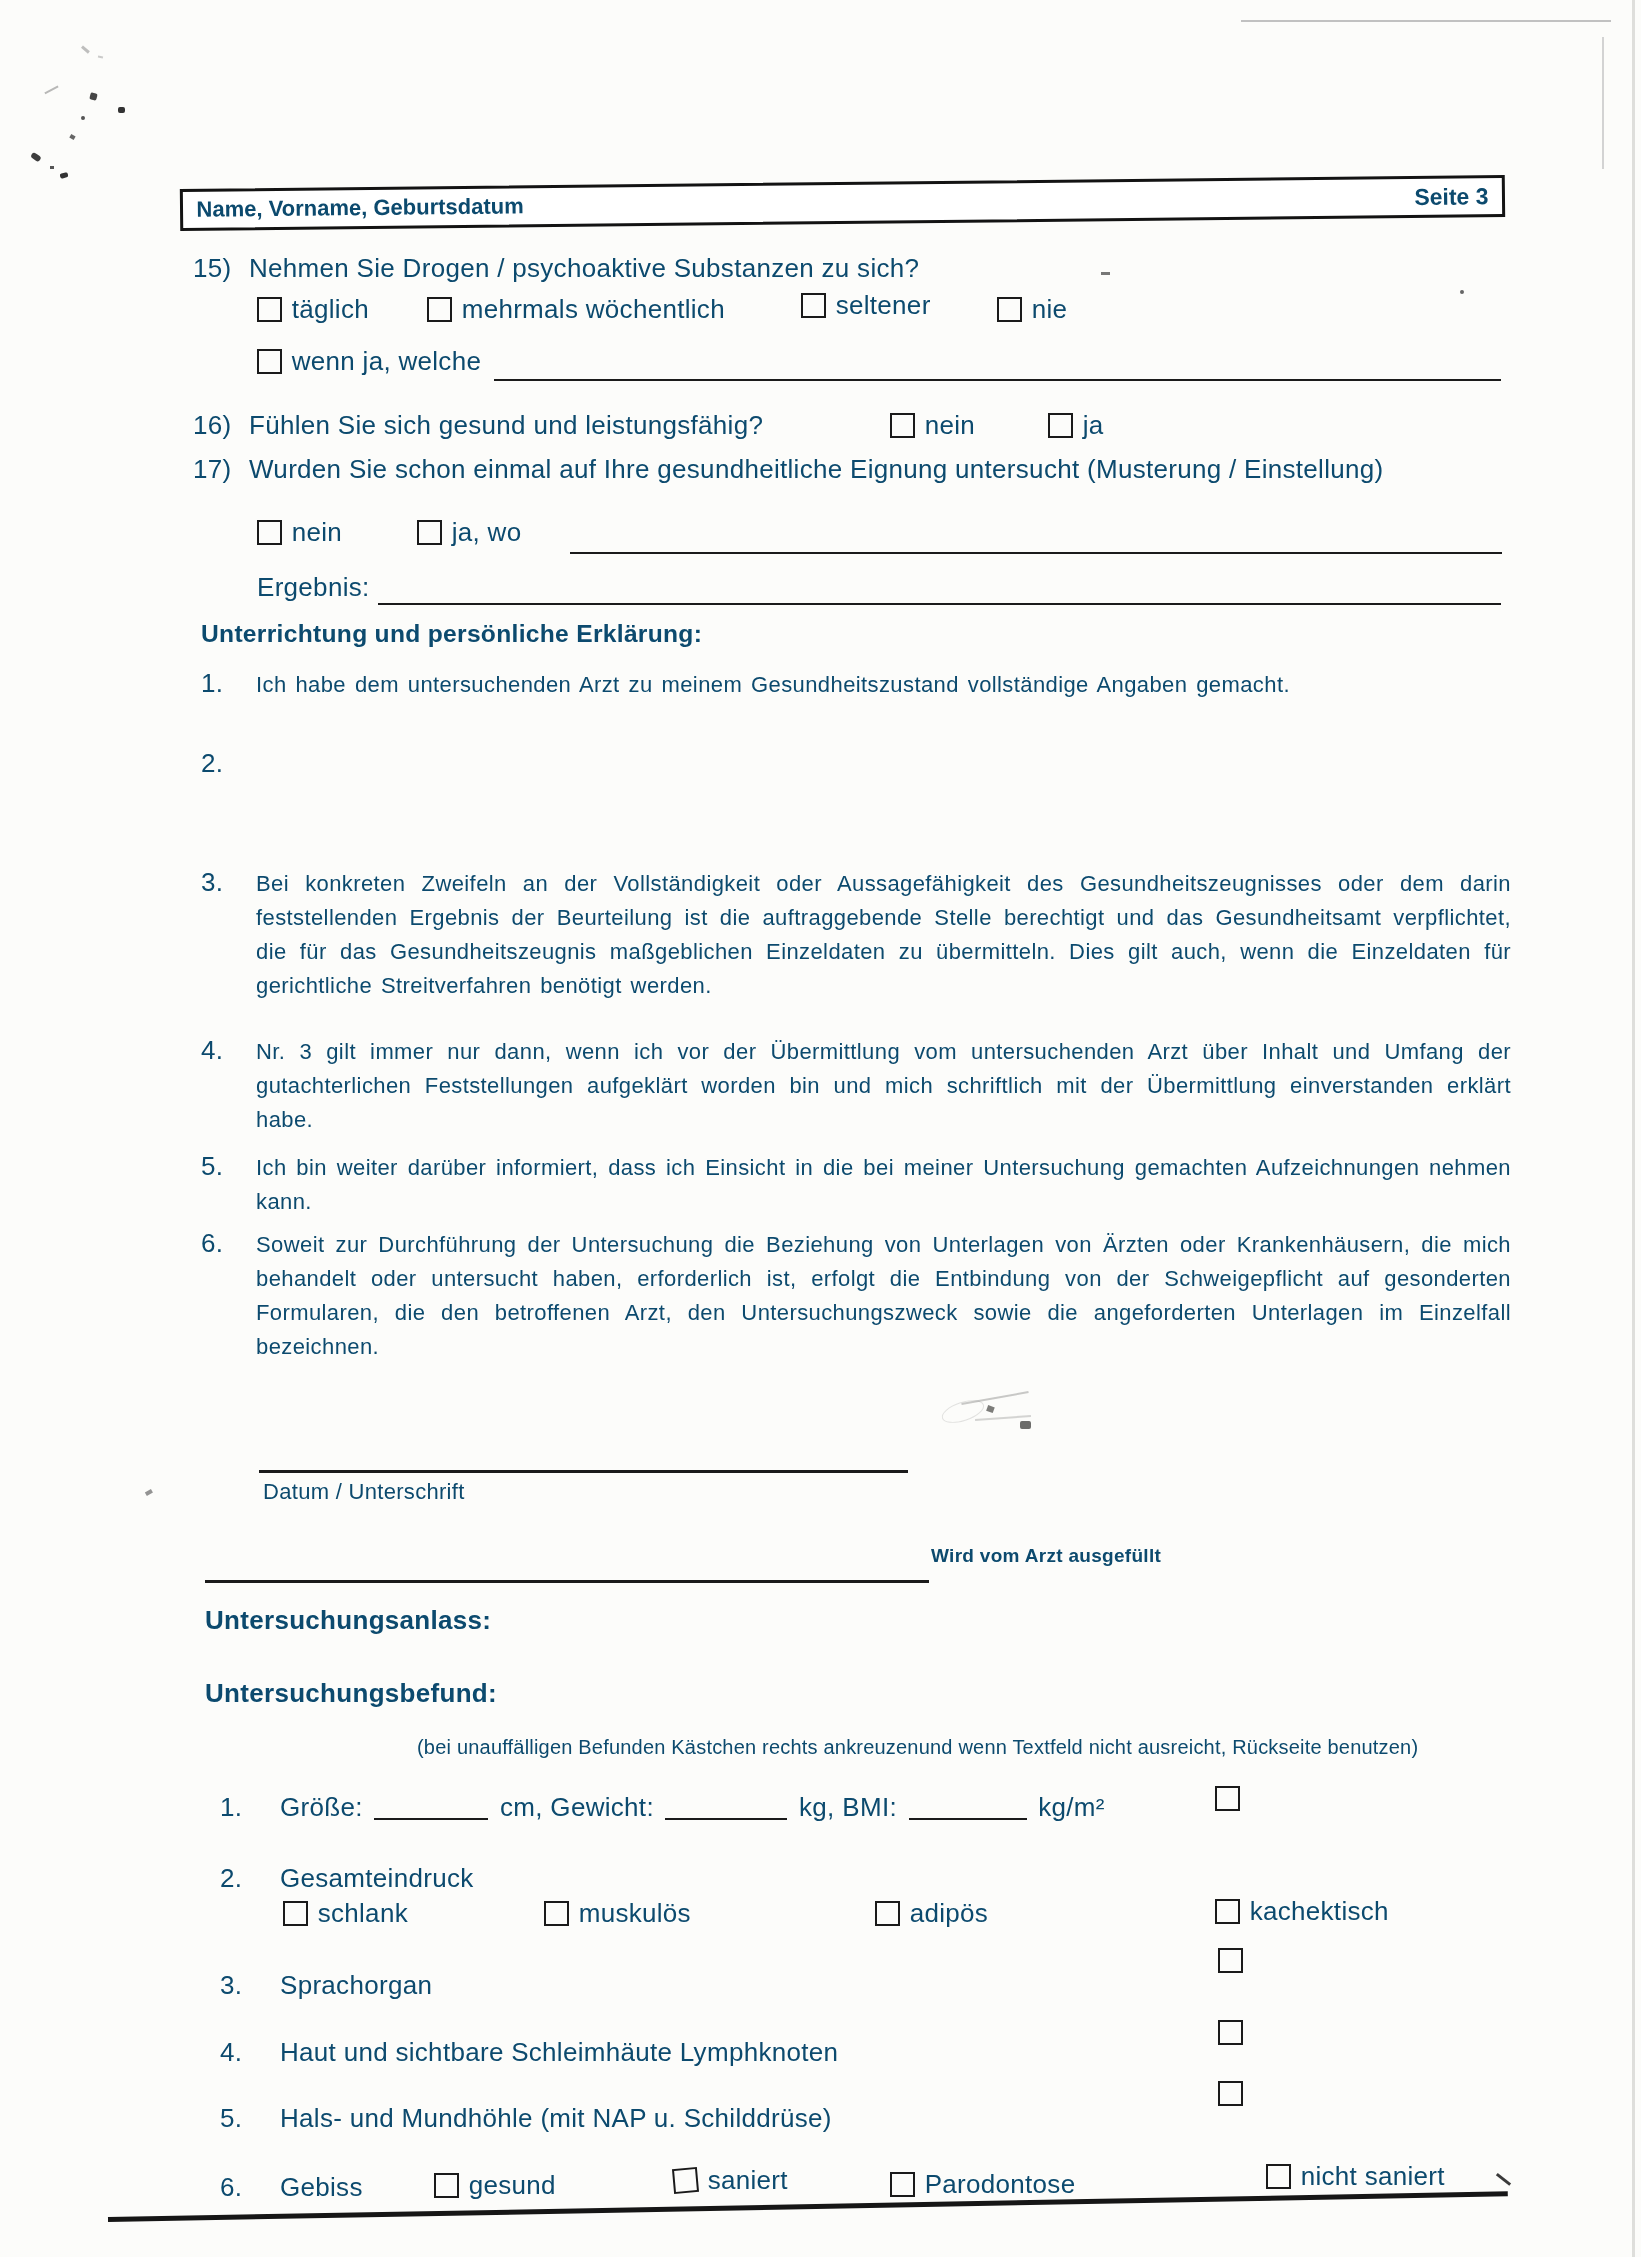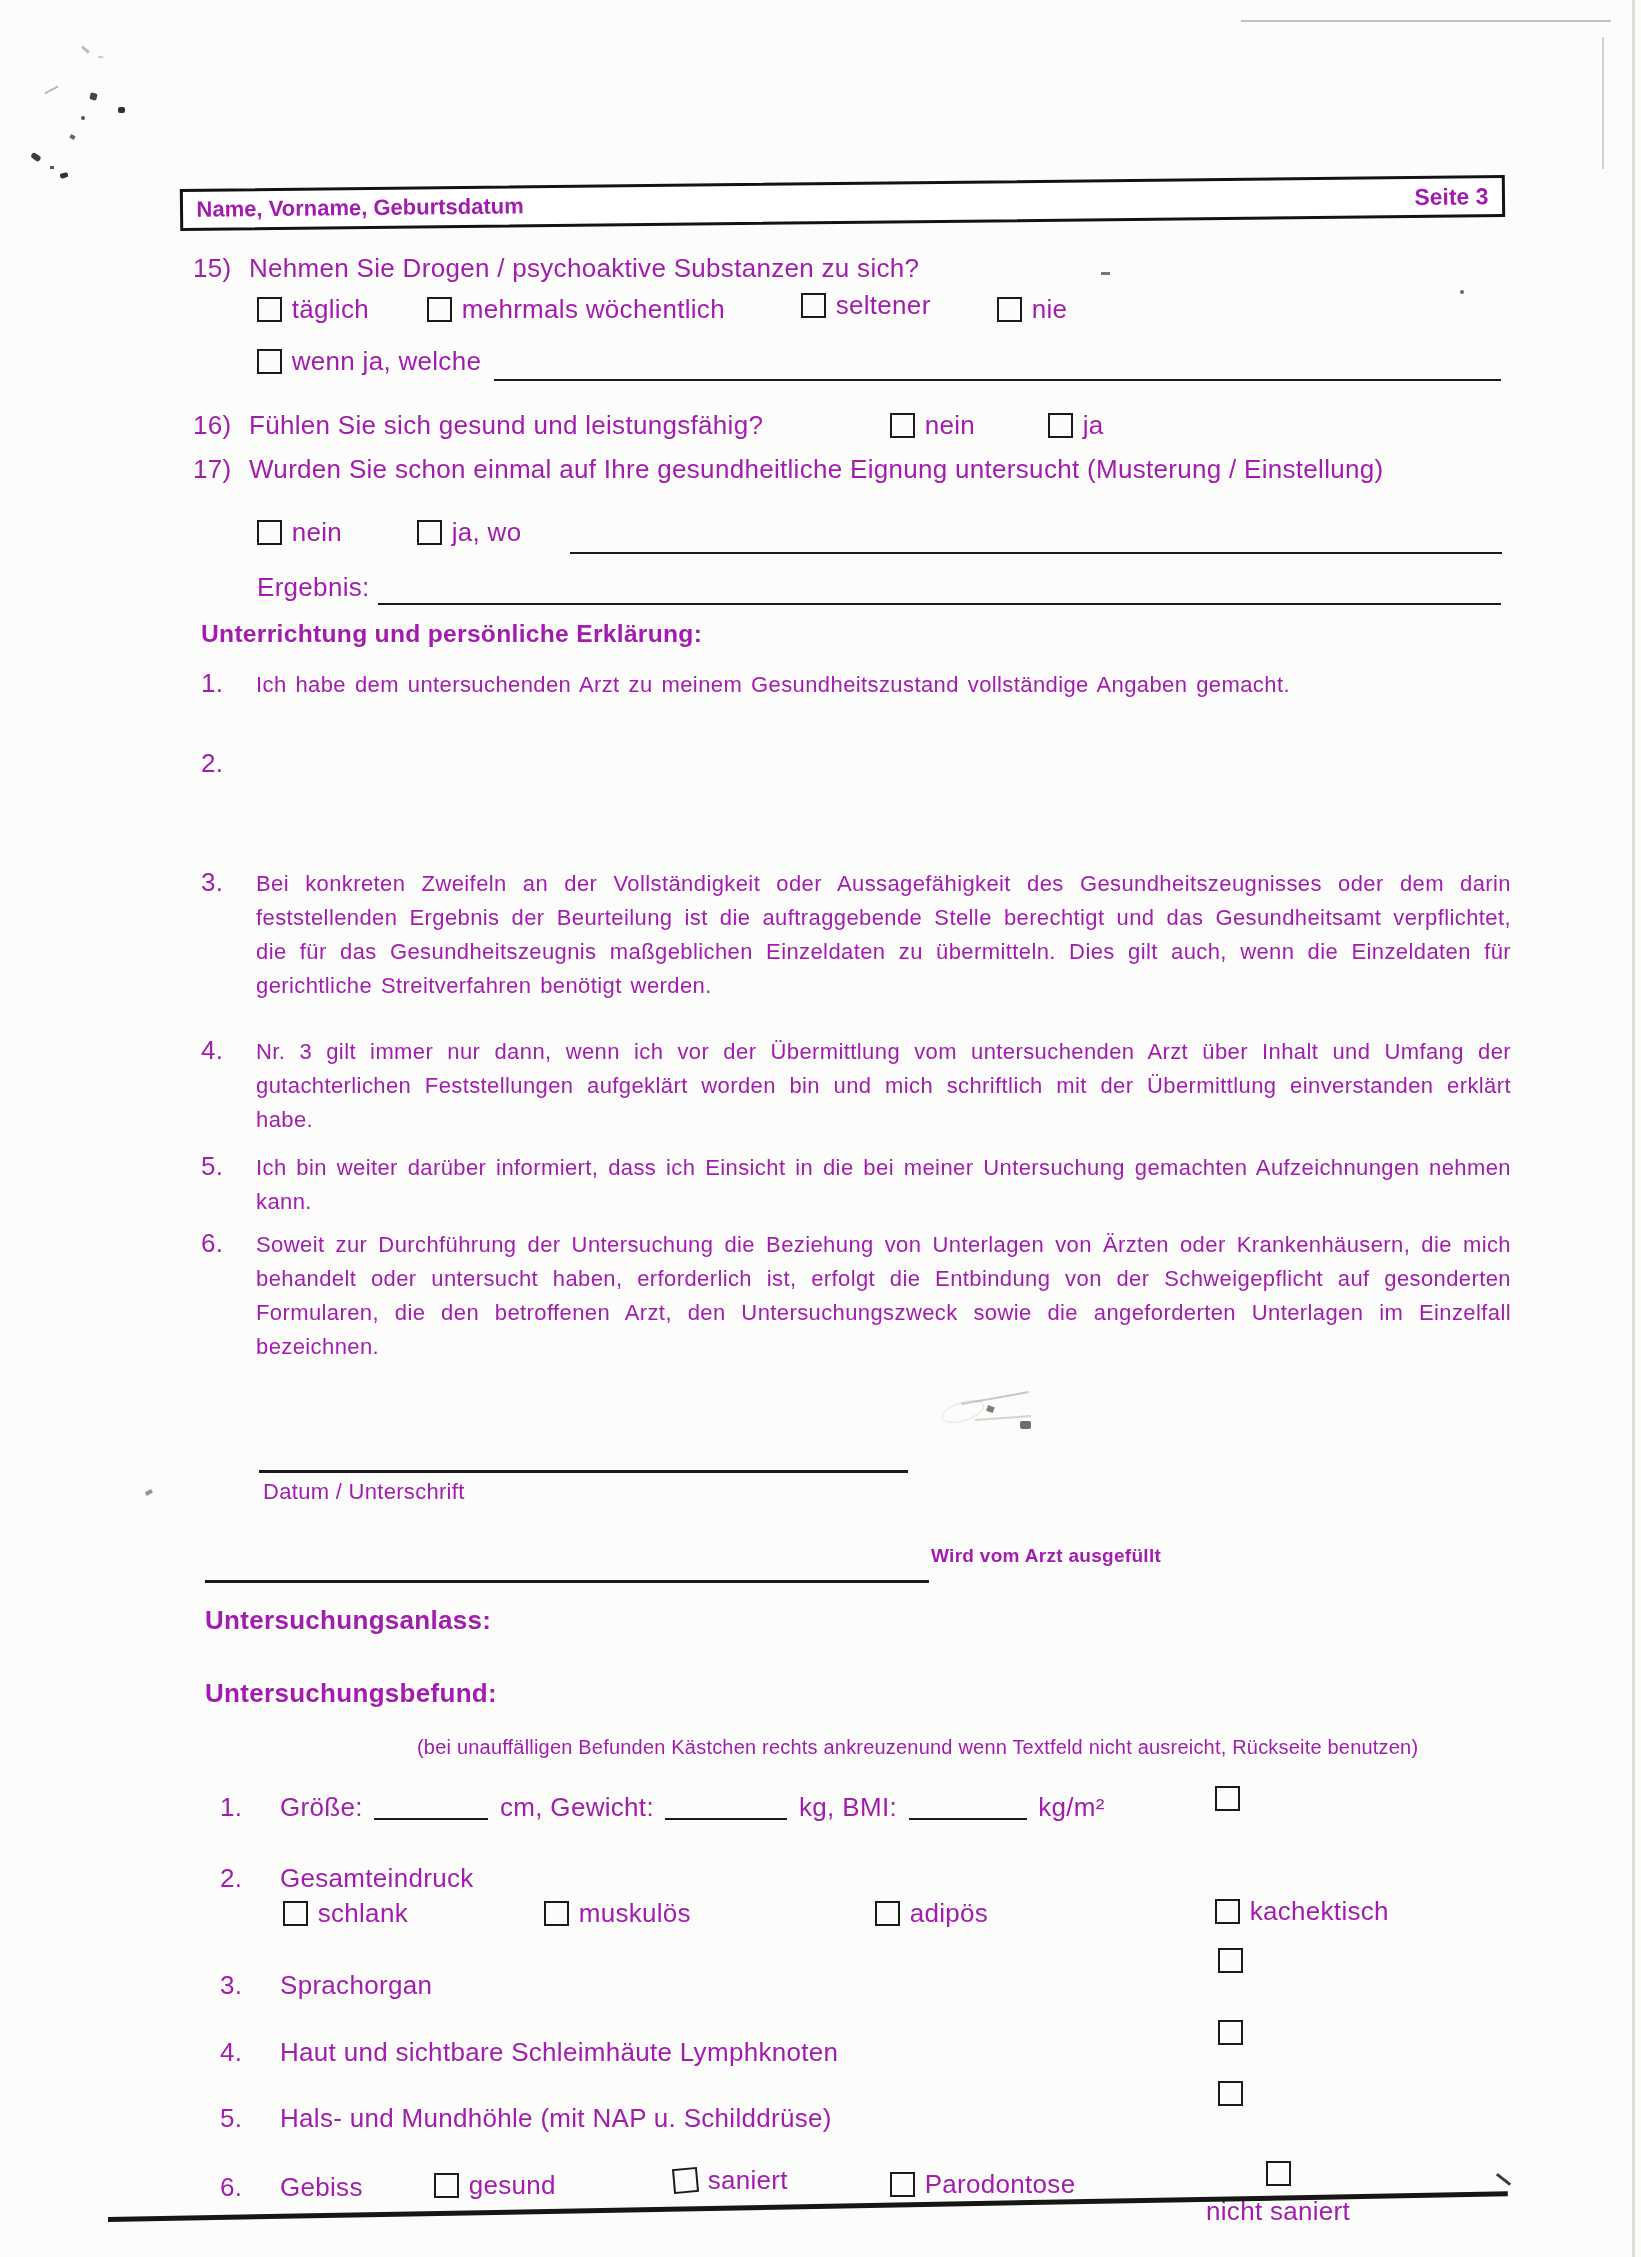--- a/index.html
+++ b/index.html
@@ -1,19 +1,19 @@
 <!DOCTYPE html>
 <html><head>
 <meta charset="utf-8">
 <style>
   html,body{margin:0;padding:0;background:#e9e9e7;}
   #page{
     position:relative;width:1641px;height:2257px;margin:0 auto;
     background:#fcfcfa;overflow:hidden;
-    font-family:"Liberation Sans",sans-serif;color:#a21caf;
+    font-family:"Liberation Sans",sans-serif;color:#0c4a6e;
   }
   .abs{position:absolute;}
   .txt{font-size:26px;letter-spacing:0.3px;white-space:nowrap;}
   .bold{font-weight:bold;}
   .para{
     position:absolute;width:1255px;text-align:justify;
     font-size:22px;line-height:34px;letter-spacing:0.4px;word-spacing:2.4px;
   }
   .cb{
     display:inline-block;width:21px;height:21px;border:2.9px solid #1a1a1a;
@@ -200,21 +200,21 @@
     <span class="txt">gesund</span>
   </div>
   <div class="opt" style="left:673px;top:2165px;">
     <span class="cb" style="transform:rotate(-5deg);"></span>
     <span class="txt">saniert</span>
   </div>
   <div class="opt" style="left:890px;top:2169px;">
     <span class="cb"></span>
     <span class="txt">Parodontose</span>
   </div>
-  <div class="opt" style="left:1206px;top:2161px;flex-direction:column;">
+  <div class="opt" style="left:1266px;top:2161px;">
     <span class="cb"></span>
     <span class="txt">nicht saniert</span>
   </div>
 
   <div class="mark" style="left:108px;top:2217px;width:1400px;height:4.8px;background:#161616;transform:rotate(-1.05deg);transform-origin:left center;"></div>
   <div class="mark" style="left:1495px;top:2178px;width:17.4px;height:2.9px;background:#3a3a3a;transform:rotate(38deg);"></div>
 
 </div>
 
 

